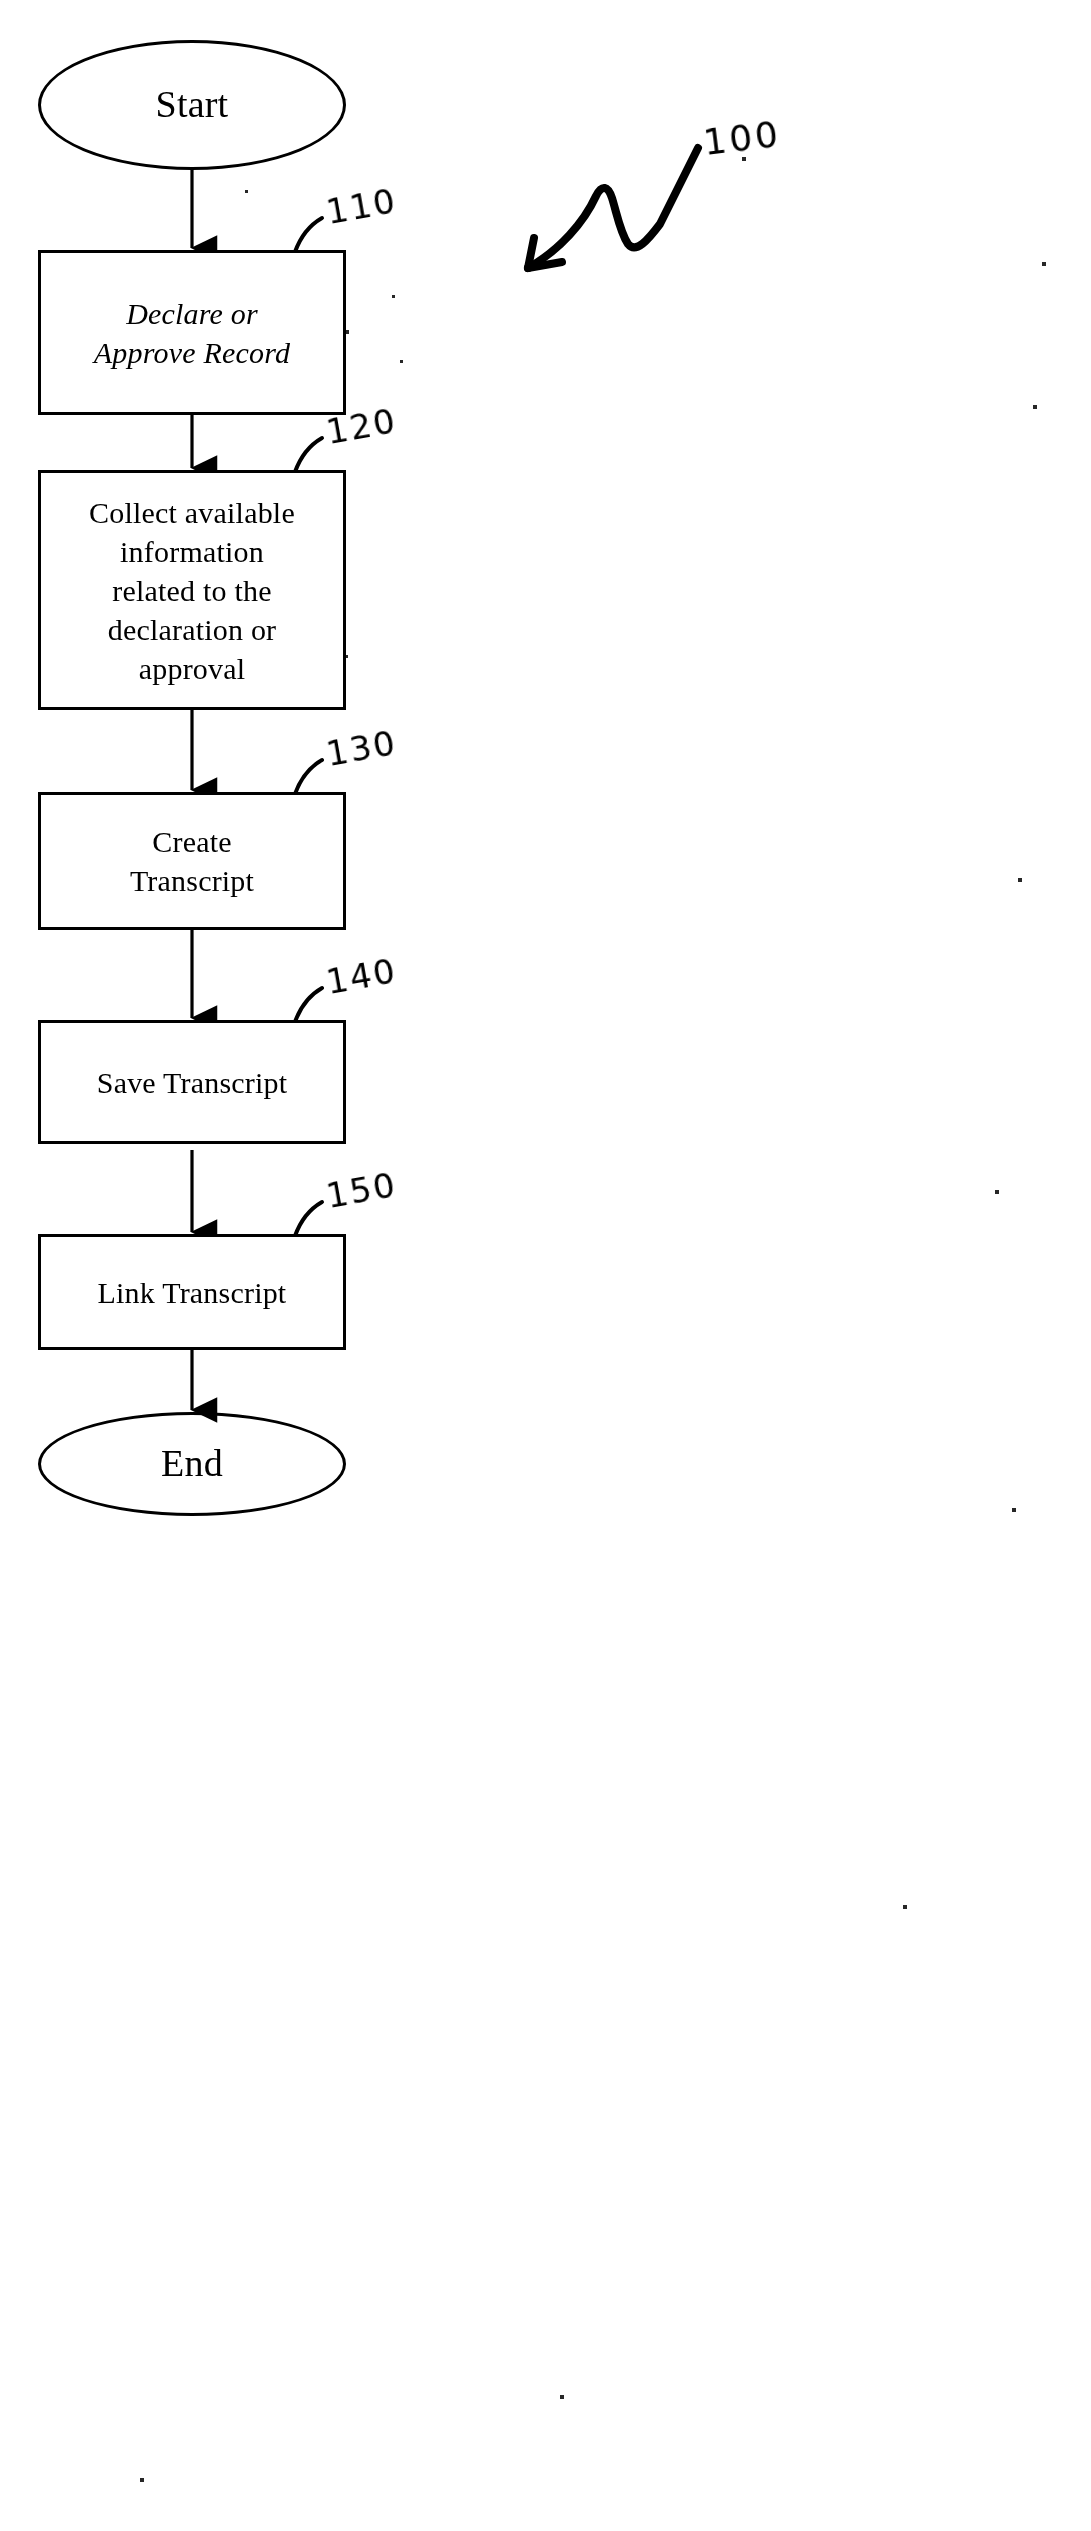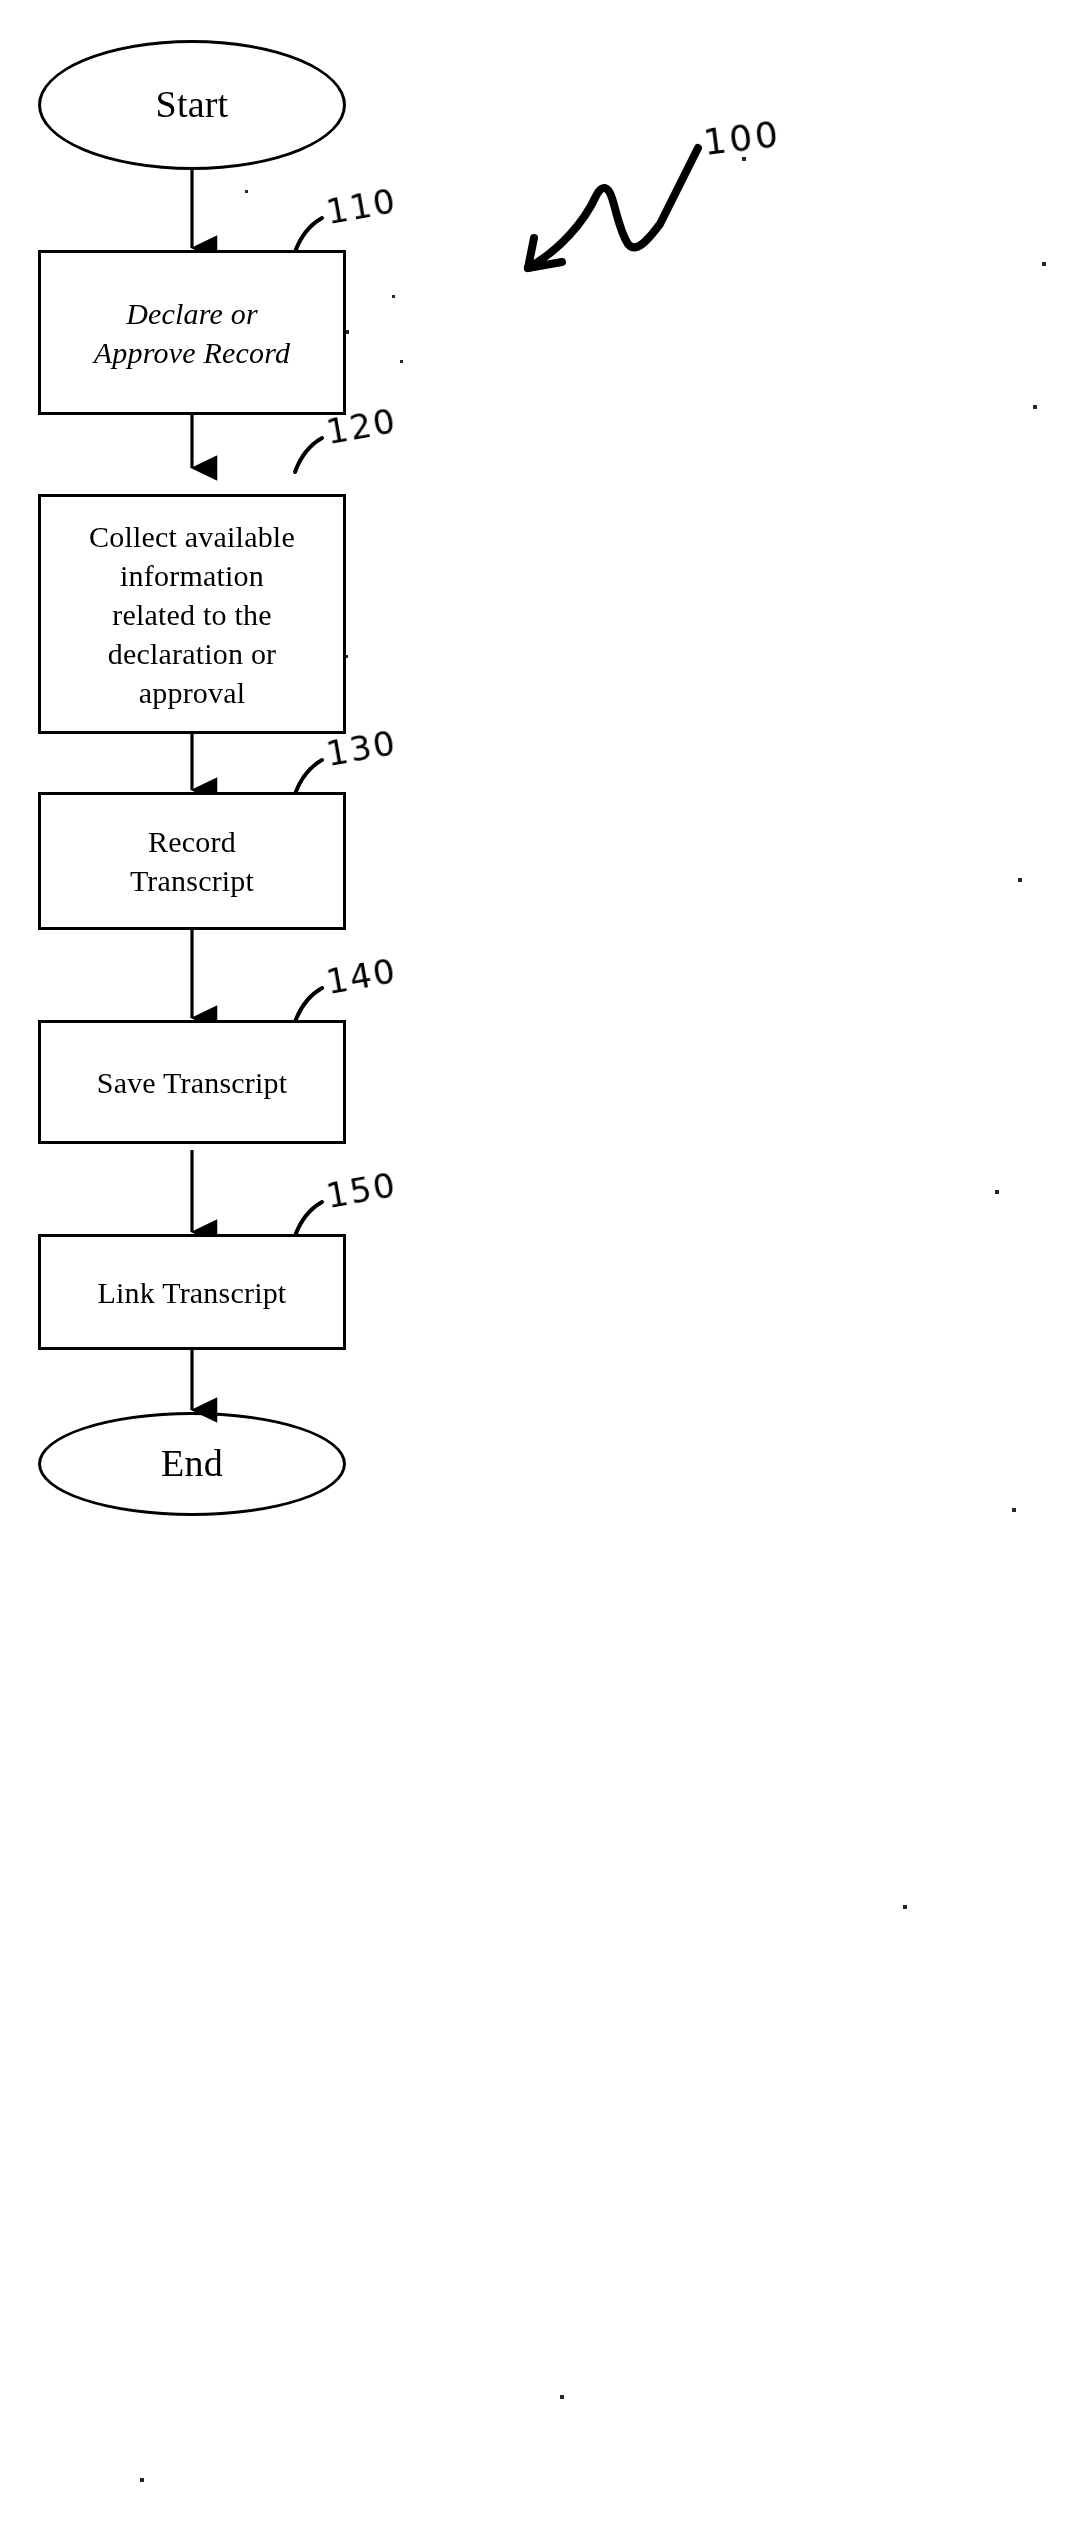--- a/index.html
+++ b/index.html
@@ -140,30 +140,30 @@
 
 <div class="node terminal" style="left:38px; top:40px; width:308px; height:130px;">
   <span class="node-label">Start</span>
 </div>
 
 <div class="node process" style="left:38px; top:250px; width:308px; height:165px;font-style:italic;">
   <span class="node-label">Declare or
 Approve Record</span>
 </div>
 
-<div class="node process" style="left:38px; top:470px; width:308px; height:240px;margin-top:24px;">
+<div class="node process" style="left:38px; top:470px; width:308px; height:240px;">
   <span class="node-label">Collect available
 information
 related to the
 declaration or
 approval</span>
 </div>
 
 <div class="node process" style="left:38px; top:792px; width:308px; height:138px;">
-  <span class="node-label">Record
+  <span class="node-label">Create
 Transcript</span>
 </div>
 
 <div class="node process" style="left:38px; top:1020px; width:308px; height:124px;">
   <span class="node-label">Save Transcript</span>
 </div>
 
 <div class="node process" style="left:38px; top:1234px; width:308px; height:116px;">
   <span class="node-label">Link Transcript</span>
 </div>

